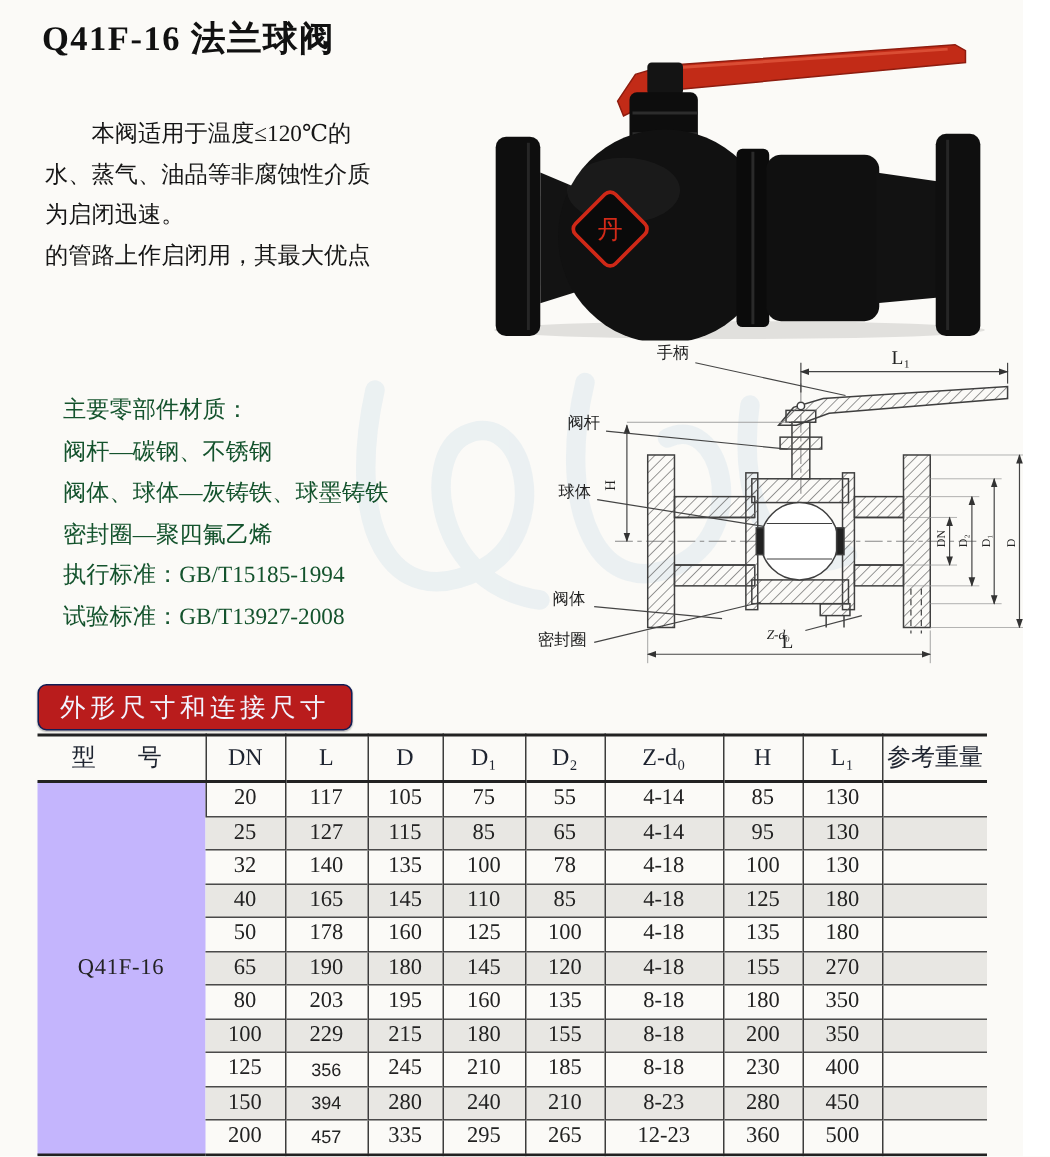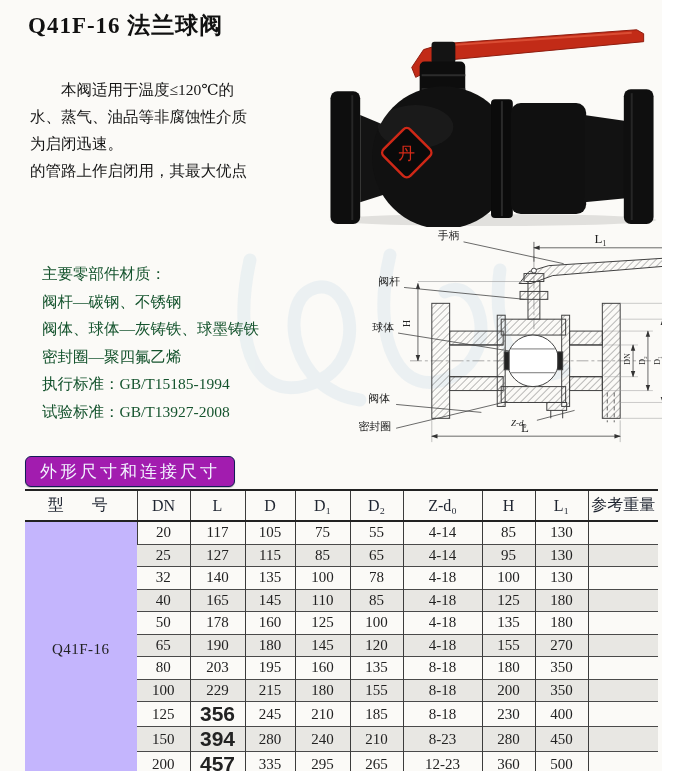--- a/index.html
+++ b/index.html
@@ -1,40 +1,41 @@
 <!DOCTYPE html>
 <html><head>
 <meta charset="utf-8">
 <style>
   html,body{margin:0;padding:0;}
   .page{
     position:relative;width:662px;height:771px;overflow:hidden;
     background:#fbfaf7;
     font-family:"Liberation Serif","DejaVu Serif",serif;
     color:#1c1c1c;
+    padding-left:20px;
   }
   .page-title{
     position:absolute;left:28px;top:10px;margin:0;
     font-size:23px;font-weight:600;letter-spacing:1px;color:#111;
   }
   .intro{
     position:absolute;left:30px;top:76px;width:290px;
     font-size:15.5px;line-height:27px;color:#161616;
   }
   .intro div.indent{text-indent:2em;}
   .materials{
     position:absolute;left:42px;top:260px;width:330px;
     font-size:15.5px;line-height:27.5px;color:#14532d;
   }
   .photo-wrap{position:absolute;left:293px;top:4px;width:400px;height:223px;}
   .diagram-wrap{position:absolute;left:350px;top:226px;width:350px;height:230px;}
   .watermark{position:absolute;left:0;top:230px;width:700px;height:240px;pointer-events:none;}
   .section-bar{
     position:absolute;left:25px;top:456px;height:29px;
-    background:#a21caf;border:1px solid #121d55;border-radius:6px;
+    background:#b91c1c;border:1px solid #121d55;border-radius:6px;
     color:#f2f4ff;font-size:17px;letter-spacing:3px;
     display:flex;align-items:center;padding:0 14px;
     box-shadow:0 1px 1px rgba(0,0,0,.25);
   }
   table.dims{
     position:absolute;left:25px;top:489px;width:633px;
     border-collapse:collapse;table-layout:fixed;
     border-top:2.5px solid #222;border-bottom:2.5px solid #222;
     font-size:15px;color:#222;
   }
@@ -42,21 +43,21 @@
     height:29px;font-weight:500;font-size:16px;
     border-bottom:2px solid #222;padding:0;text-align:center;color:#1e2430;
   }
   table.dims td{
     height:21.5px;padding:0;text-align:center;
     border-top:1px solid #4a4a4a;
   }
   table.dims th + th, table.dims td + td{border-left:1px solid #3c3c3c;}
   table.dims td.model-cell{border-top:none;font-size:15px;letter-spacing:.5px;background:#c4b5fd;}
   table.dims tr.shaded td{background:#e8e7e3;}
-  table.dims td.bold-val{font-family:"Liberation Sans","DejaVu Sans",sans-serif;font-weight:700;font-size:21px;}
+  table.dims td.bold-val{font-family:"Liberation Sans","DejaVu Sans",sans-serif;font-weight:400;font-size:12px;}
   .model-th{letter-spacing:6px;}
   svg text{font-family:"Liberation Serif","DejaVu Serif",serif;}
 </style>
 </head>
 <body>
 
 <div class="page">
 
   <h1 class="page-title">Q41F-16 法兰球阀</h1>
 

